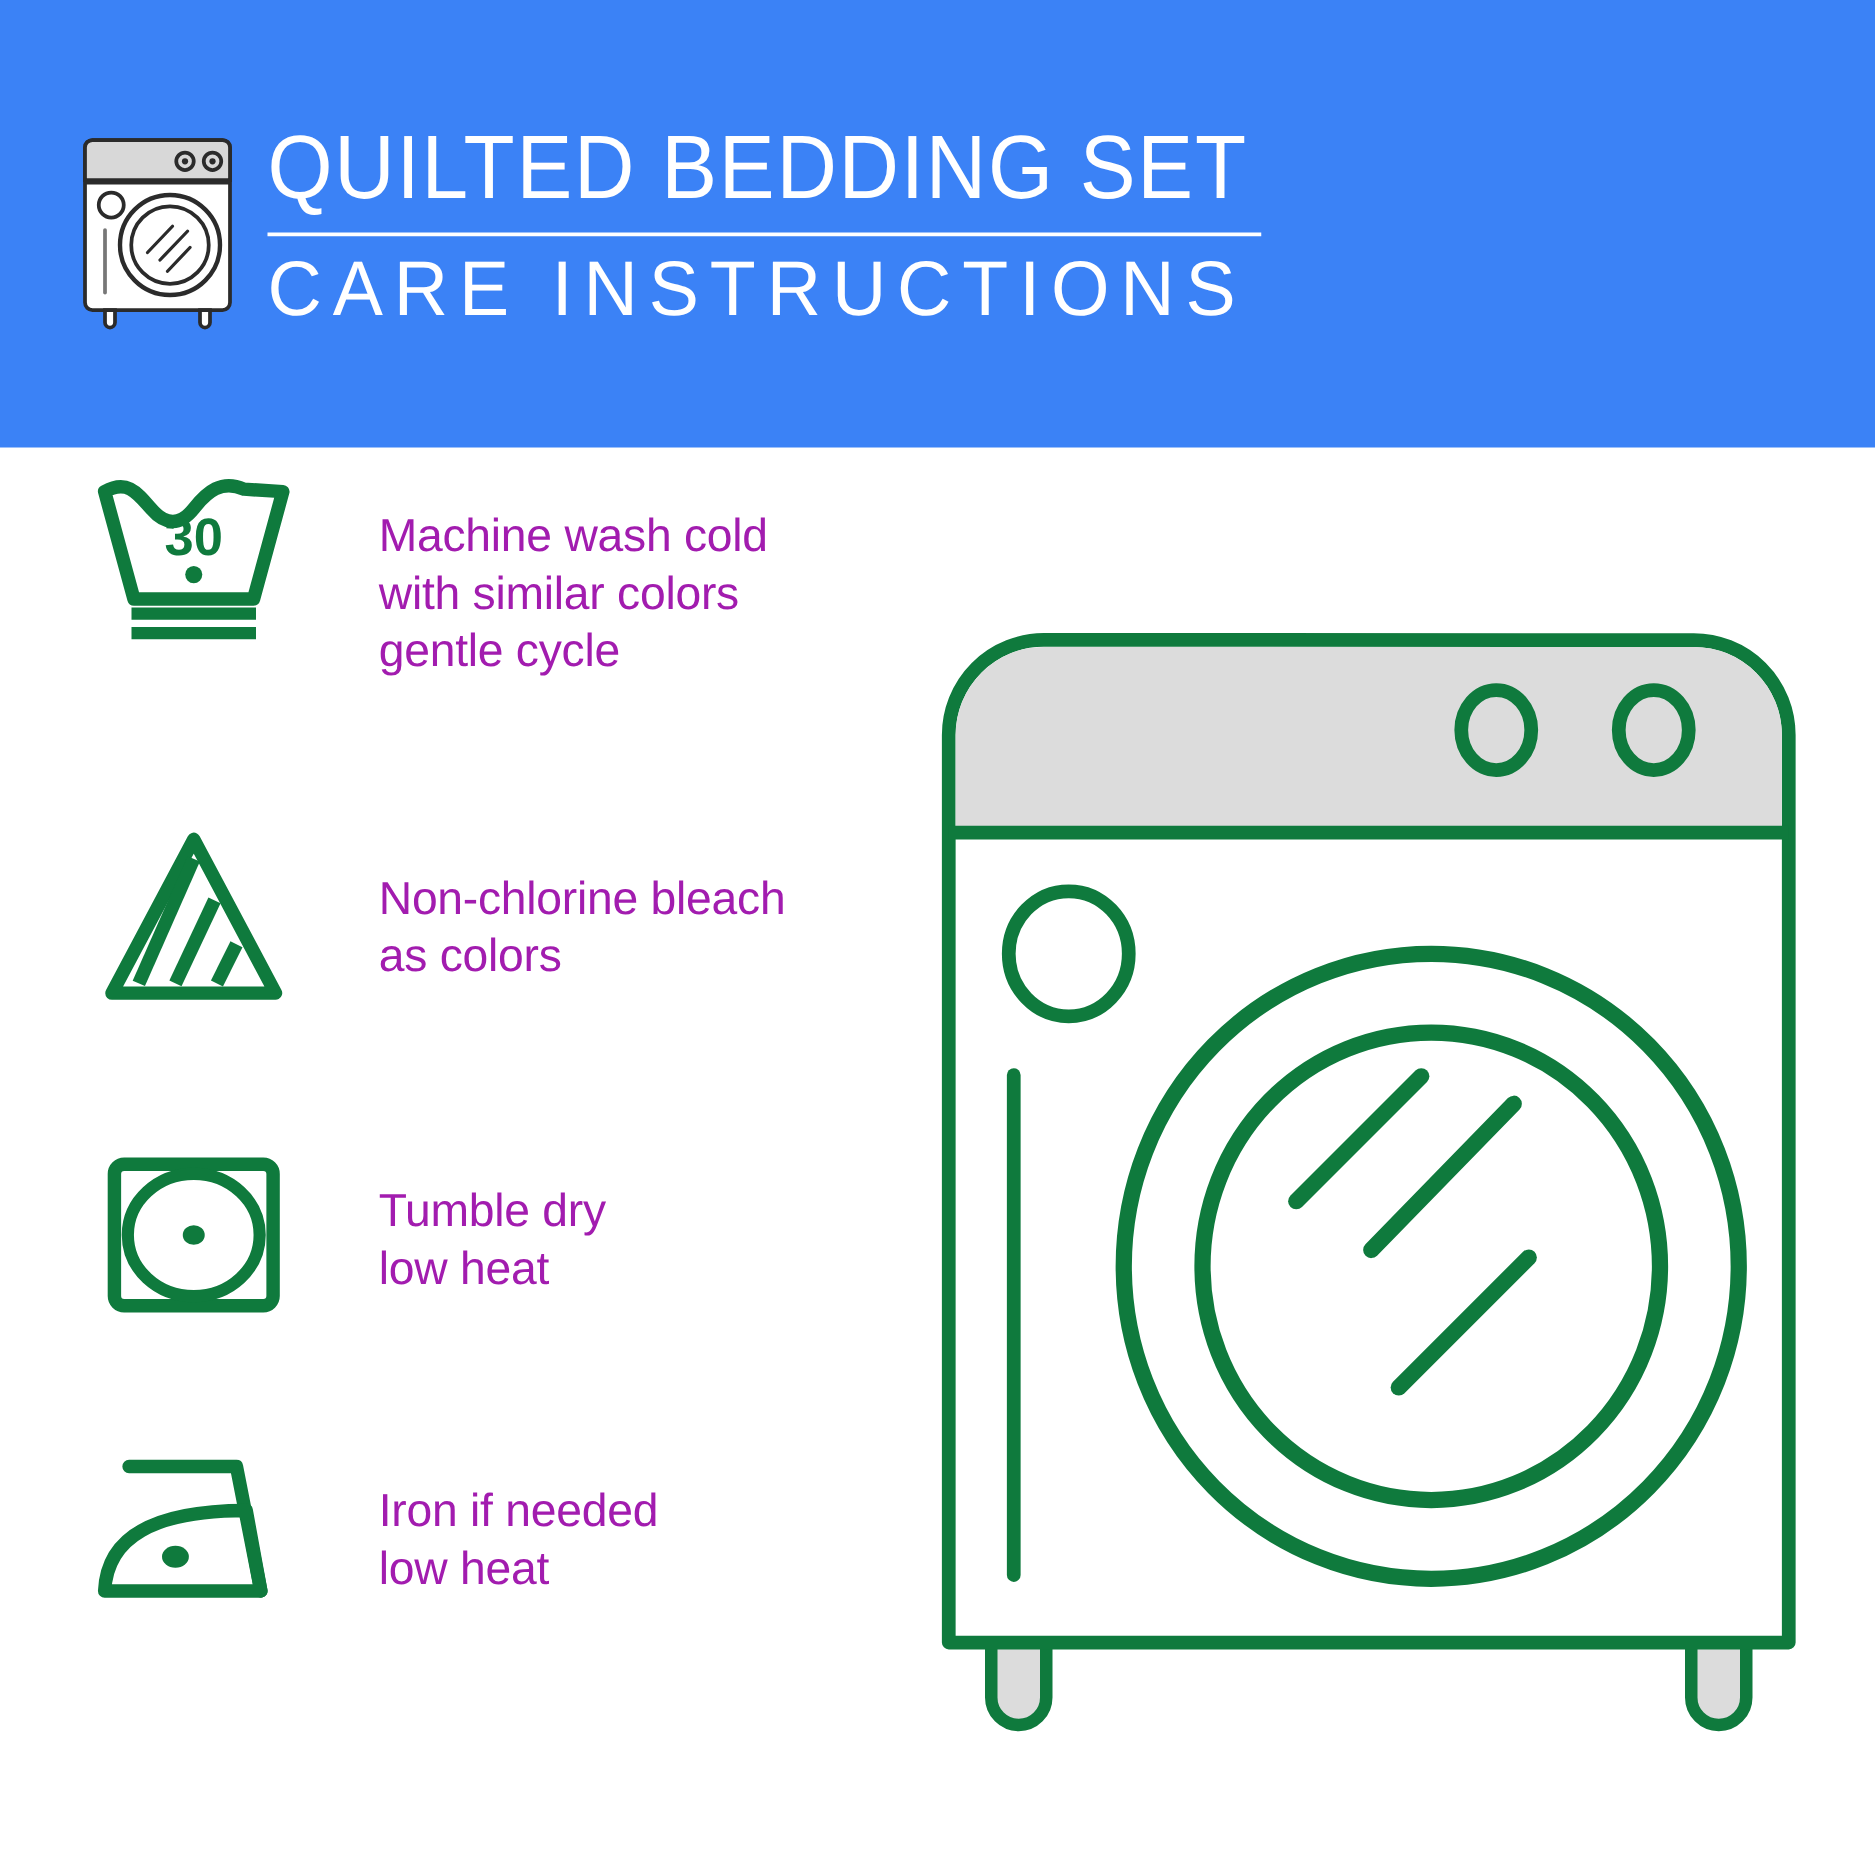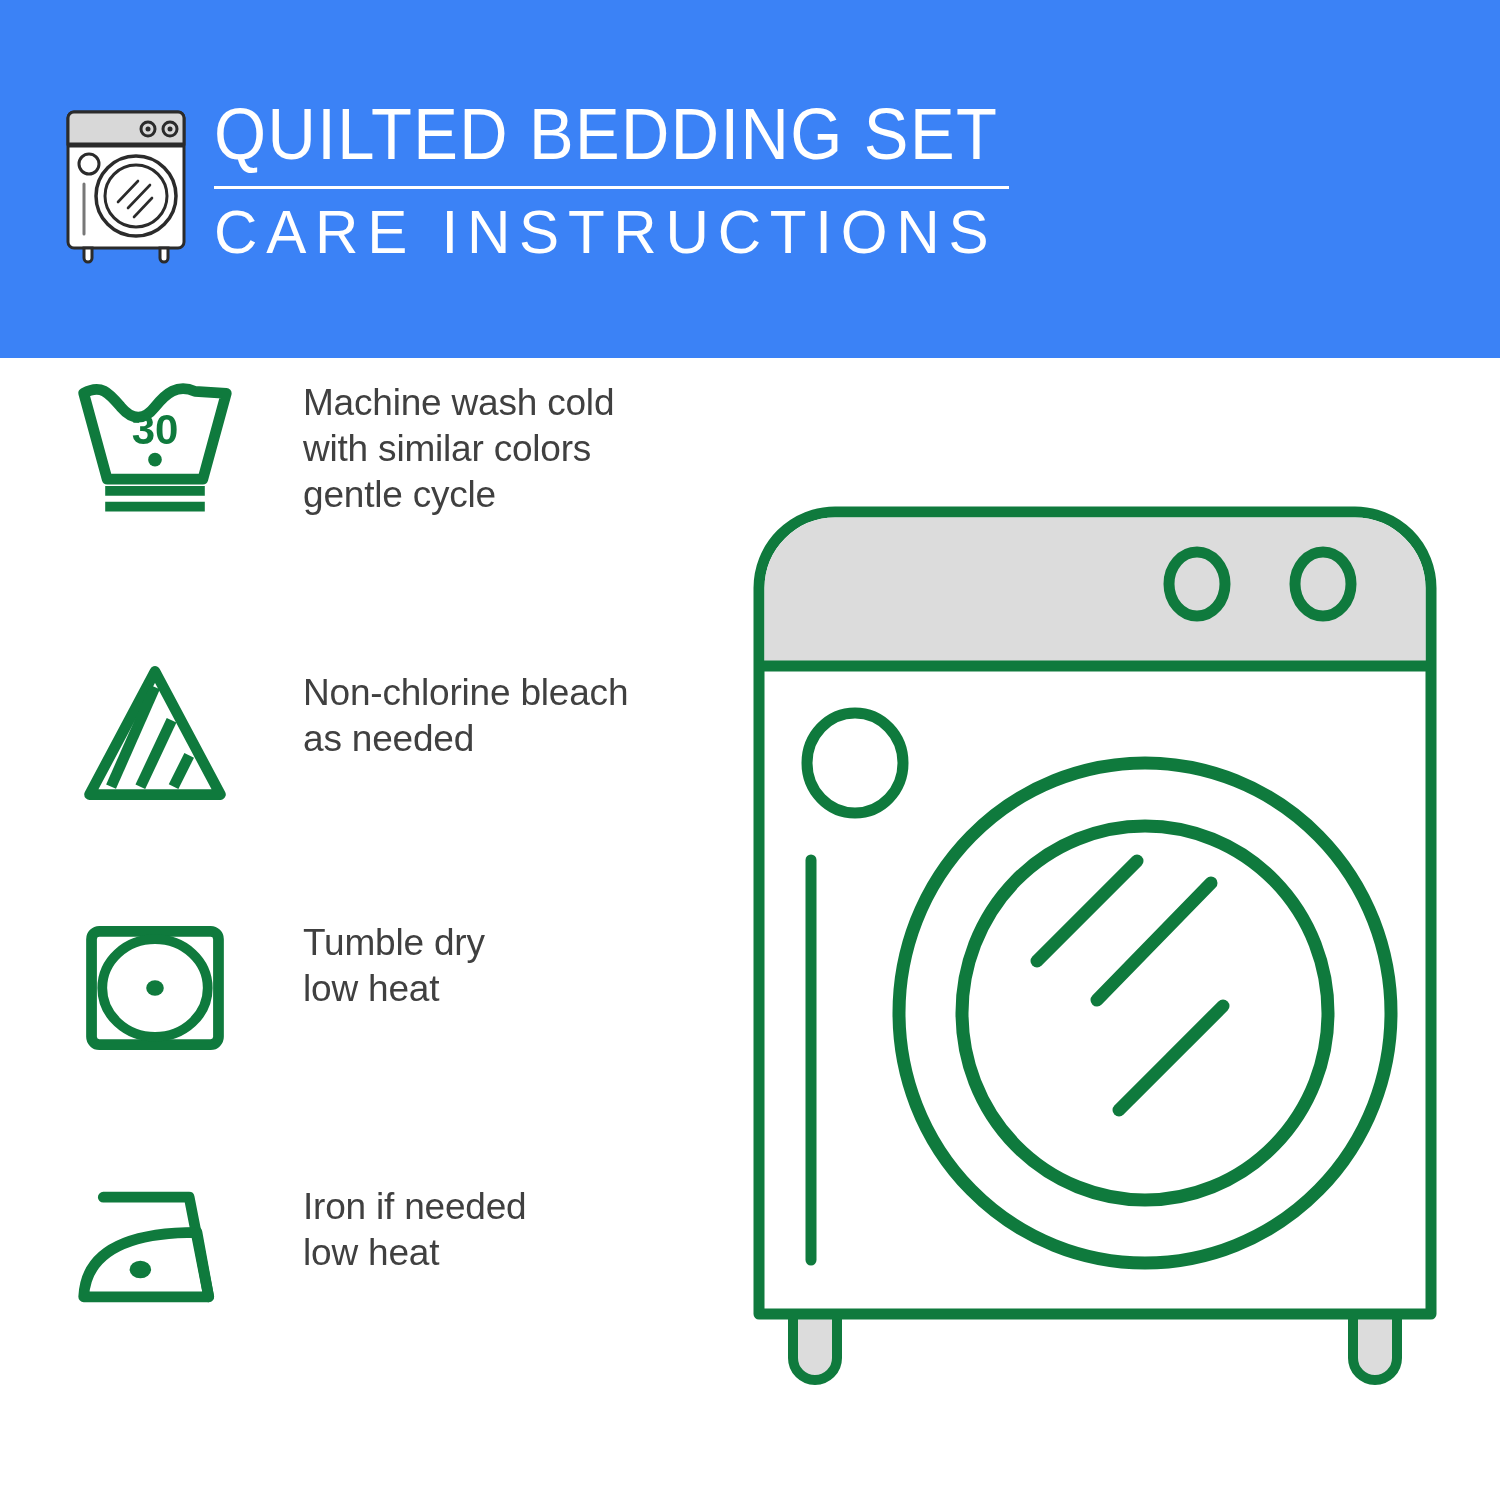--- a/index.html
+++ b/index.html
@@ -92,33 +92,34 @@
     position: absolute;
     left: 72px;
     width: 166px;
     display: flex;
     align-items: center;
     justify-content: center;
   }
   .instruction-text {
     position: absolute;
     left: 303px;
-    color: #404040;
+    color: #a21caf;
     font-family: "Liberation Sans", sans-serif;
     font-size: 37px;
     font-weight: 400;
     line-height: 1.24;
     letter-spacing: -0.2px;
     white-space: pre-line;
+    margin-top: 26px;
   }
 
   #row-wash  { top: 0px;   height: 300px; padding-left: 43px; }
   #row-bleach{ top: 300px; height: 240px; }
   #row-dry   { top: 540px; height: 240px; }
-  #row-iron  { top: 804px; height: 230px; }
+  #row-iron  { top: 780px; height: 230px; }
 
   #symbol-wash   { top: 18px;  height: 140px; }
   #symbol-bleach { top: 0px;   height: 150px; }
   #symbol-dry    { top: 20px;  height: 140px; }
   #symbol-iron   { top: 20px;  height: 130px; }
 
   #text-wash   { top: 22px; }
   #text-bleach { top: 12px; }
   #text-dry    { top: 22px; }
   #text-iron   { top: 22px; }
@@ -202,21 +203,21 @@
         <svg viewBox="0 0 170 150" width="166" height="150" xmlns="http://www.w3.org/2000/svg">
 
           <path d="M85 12 L 152 138 L 18 138 Z" fill="none" stroke="#0f7a3d" stroke-width="11" stroke-linejoin="round"></path>
 
           <line x1="85" y1="28" x2="40" y2="130" stroke="#0f7a3d" stroke-width="11" stroke-linecap="butt"></line>
           <line x1="102" y1="62" x2="70" y2="130" stroke="#0f7a3d" stroke-width="11" stroke-linecap="butt"></line>
           <line x1="120" y1="98" x2="104" y2="130" stroke="#0f7a3d" stroke-width="11" stroke-linecap="butt"></line>
         </svg>
       </div>
       <div class="instruction-text" id="text-bleach">Non-chlorine bleach
-as needed</div>
+as colors</div>
     </div>
 
     <div class="instruction-row" id="row-dry">
       <div class="instruction-symbol" id="symbol-dry">
         <svg viewBox="0 0 170 140" width="166" height="140" xmlns="http://www.w3.org/2000/svg">
 
           <rect x="20" y="12" width="130" height="116" rx="8" ry="8" fill="none" stroke="#0f7a3d" stroke-width="11"></rect>
 
           <ellipse cx="85" cy="70" rx="54" ry="50" fill="none" stroke="#0f7a3d" stroke-width="10"></ellipse>
 

